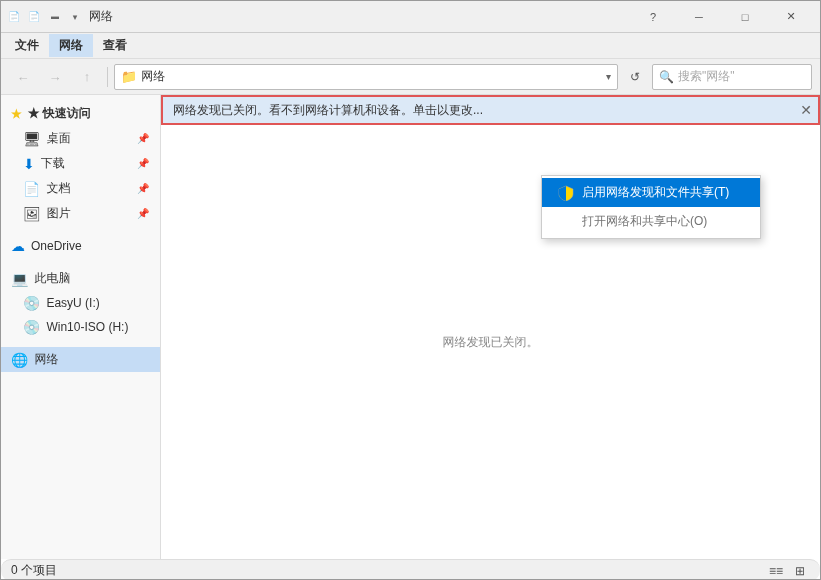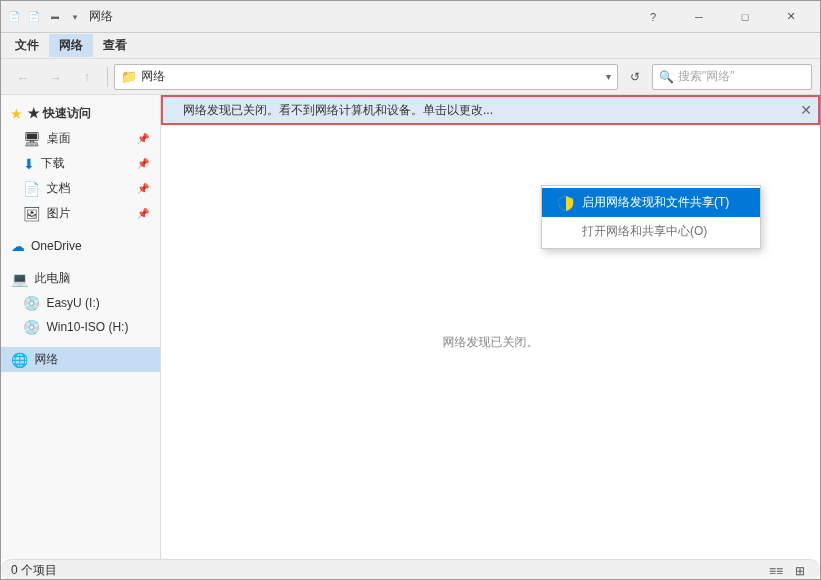--- a/index.html
+++ b/index.html
@@ -135,21 +135,21 @@
     }
 
     
     .notification-bar {
       background: #dce9f7;
       border-bottom: 1px solid #b8d0ec;
       border-top: 1px solid #b8d0ec;
       height: 30px;
       display: flex;
       align-items: center;
-      padding: 0 20px;
+      padding: 0 10px;
       position: relative;
       border: 2px solid #e05555;
       font-size: 12px;
       color: #333;
     }
     .notification-bar .close-btn {
       position: absolute;
       right: 6px;
       top: 50%;
       transform: translateY(-50%);
@@ -229,21 +229,21 @@
     }
     .view-btn {
       width: 20px; height: 18px;
       display: flex; align-items: center; justify-content: center;
       cursor: pointer; font-size: 12px; color: #555;
     }
 
     
     .context-menu {
       position: absolute;
-      top: 90px;
+      top: 80px;
       left: 380px;
       background: #fff;
       border: 1px solid #ccc;
       box-shadow: 2px 3px 8px rgba(0,0,0,0.2);
       z-index: 100;
       min-width: 220px;
       padding: 2px 0;
     }
     .context-menu-item {
       display: flex;
@@ -314,21 +314,21 @@
     <span class="search-icon">🔍</span>
     <span class="search-text">搜索"网络"</span>
   </div>
 </div>
 
 <div class="main">
 
   <div class="sidebar">
     <div class="sidebar-section-header">
       <span style="color:#f5c518;">★</span>
-      <span style="font-weight:bold;">★ 快速访问</span>
+      <span style="font-weight:bold;font-family:Liberation Serif, serif;">★ 快速访问</span>
     </div>
     <div class="sidebar-item">
       <span class="sidebar-icon">🖥</span>
       <span>桌面</span>
       <span class="pin-icon">📌</span>
     </div>
     <div class="sidebar-item">
       <span class="sidebar-icon" style="color:#0078d7;">⬇</span>
       <span>下载</span>
       <span class="pin-icon">📌</span>

